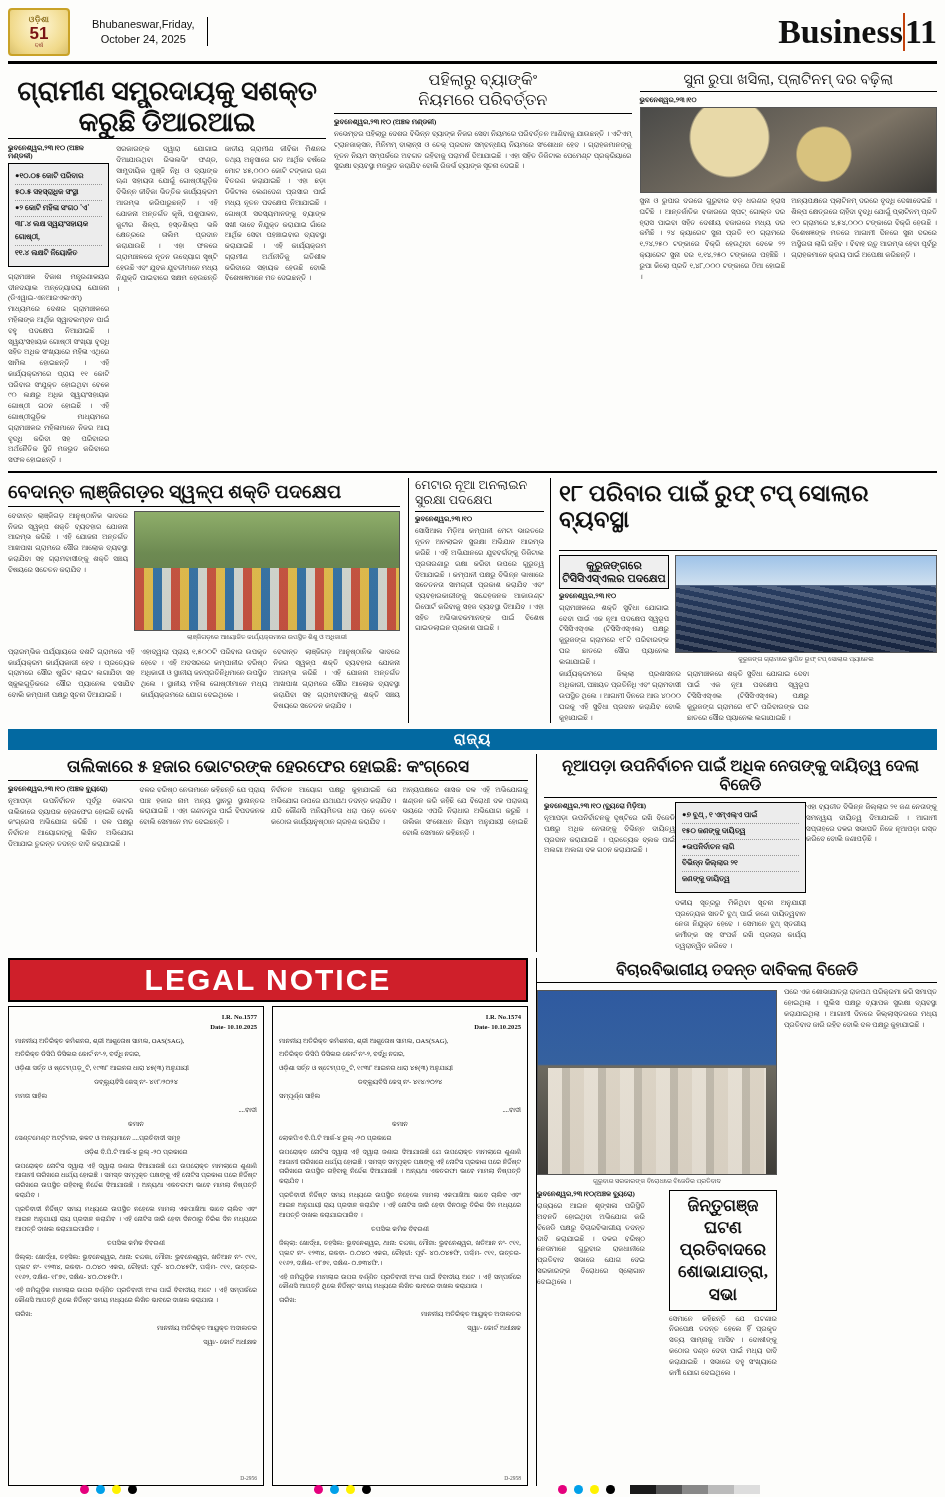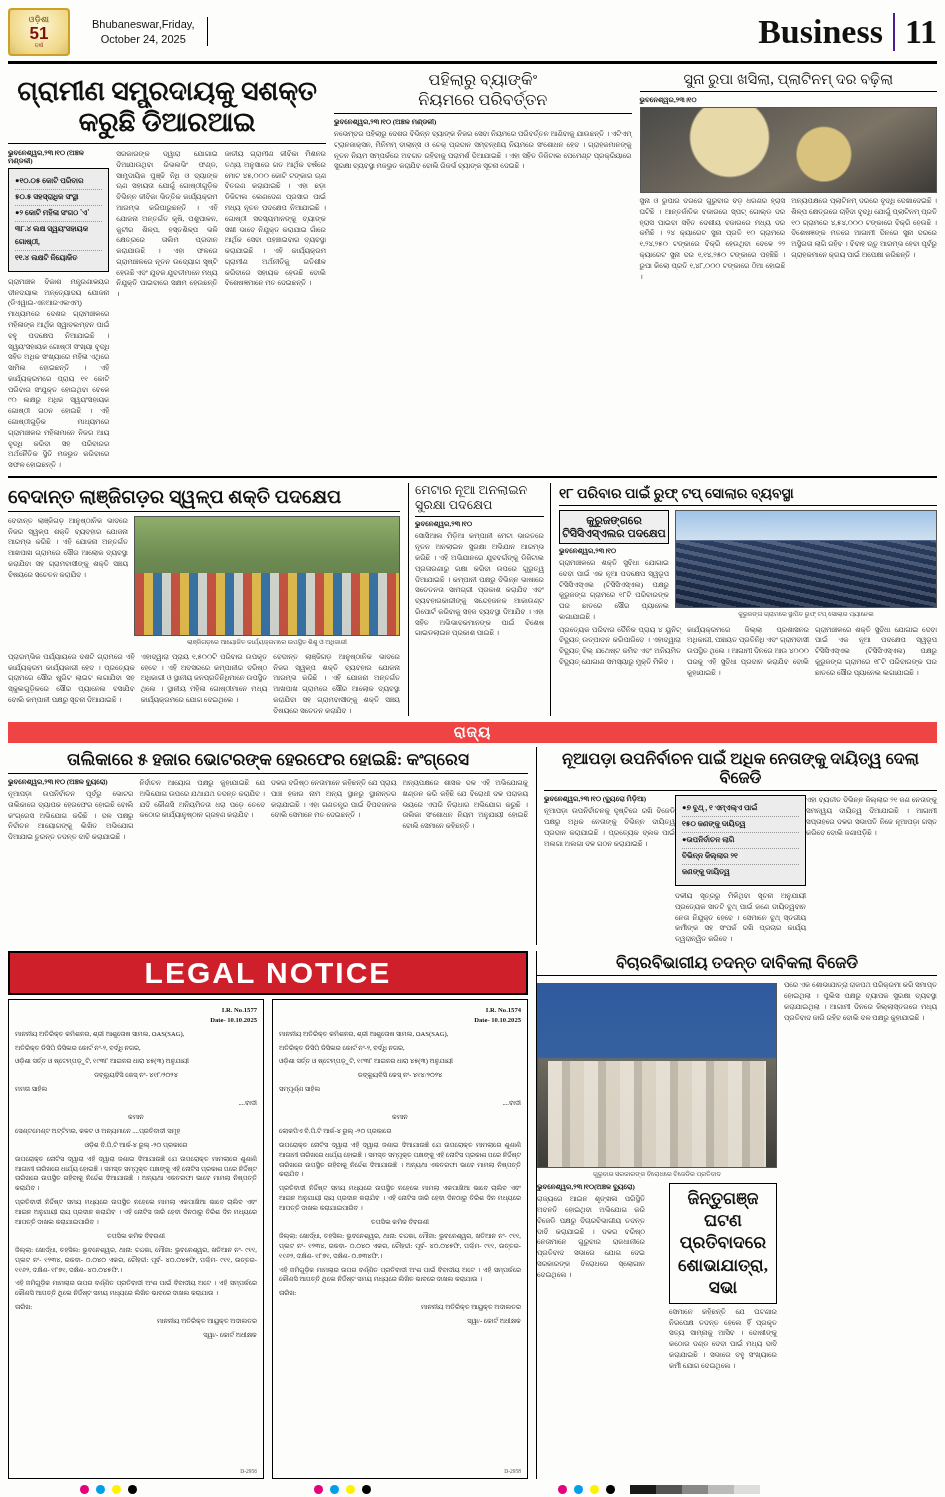--- a/index.html
+++ b/index.html
@@ -21,35 +21,35 @@
     display:flex; flex-direction:column; align-items:center; justify-content:center;
     background: radial-gradient(circle at 50% 35%, #fff7d6 0%, #f0d98a 70%, #d9bf6a 100%);
     margin-right:10px;
   }
   .logo .l1 { font-size:8px; color:#8a6d1a; font-weight:bold; letter-spacing:.5px;}
   .logo .l2 { font-size:17px; font-weight:bold; color:#7a1414; line-height:1; }
   .logo .l3 { font-size:6px; color:#7a1414; }
   .dateblock { font-size:11px; line-height:1.35; text-align:center; padding:0 12px; border-right:1px solid #000; min-width:120px;}
   .mast-spacer { flex:1; }
   .section-title { font-size:34px; font-weight:bold; letter-spacing:0px; font-family:"Liberation Serif", serif; }
-  .pagenum { font-size:34px; font-weight:bold; font-family:"Liberation Serif", serif; padding-left:10px; margin-left:10px; border-left:2px solid #4c1d95;}
+  .pagenum { font-size:34px; font-weight:bold; font-family:"Liberation Serif", serif; border-left:2px solid #c2410c;}
   .thickrule { border-top:2px solid #000; margin:5px 0; }
   h2.head-or {
     font-family:"Liberation Serif", serif;
     font-weight:bold; margin:3px 0 4px 0; line-height:1.15;
   }
   .or { font-family:"Liberation Serif","DejaVu Serif",serif; }
   .body-col { font-size:7.1px; line-height:1.52; text-align:justify; color:#1a1a1a; }
   .byline { font-size:7px; font-weight:bold; margin-bottom:3px; }
 
   
   .lead { margin-top:4px; }
   .lead h2 {
     font-size:27px; text-align:center; letter-spacing:-0.3px;
-    border-bottom:1px solid #000; padding-bottom:5px; margin:2px 0 5px 0;
+    border-bottom:1px solid #000; margin:2px 0 5px 0;
   }
   .lead-grid { display:grid; grid-template-columns: 1fr 1fr 1fr; gap:7px; }
   .factbox {
     border:1px solid #000; background:#ececec; padding:5px 6px; font-size:7.4px;
     line-height:1.75; margin:3px 0 5px 0; font-weight:bold;
   }
   .factbox div { border-bottom:1px dotted #999; padding:1px 0; }
   .factbox div:last-child { border-bottom:none; }
 
   
@@ -96,21 +96,21 @@
   .band2 { display:grid; grid-template-columns: 392px 143px 1fr; gap:8px; margin-top:5px;}
   .band2 h2 { font-size:19px; border-bottom:1px solid #000; padding-bottom:3px;}
   .mini-head { font-size:12.5px; line-height:1.22; border-bottom:1px solid #000; padding-bottom:3px; }
   .boxhead {
     border:1px solid #000; text-align:center; font-size:11px; font-weight:bold;
     padding:3px 2px; margin-bottom:3px; background:#efefef;
   }
 
   
   .rajya {
-    background:#ef4444; color:#fff; text-align:center; font-weight:bold;
+    background:#0369a1; color:#fff; text-align:center; font-weight:bold;
     font-size:15px; padding:2px 0; margin:6px 0 4px 0; letter-spacing:1px;
   }
   .band3 { display:grid; grid-template-columns: 520px 1fr; gap:8px;}
   .band3 h2 { font-size:17.5px; text-align:center; border-bottom:1px solid #000; padding-bottom:3px;}
   .c4 { display:grid; grid-template-columns:repeat(4,1fr); gap:6px;}
   .c3 { display:grid; grid-template-columns:repeat(3,1fr); gap:0;}
   .c2 { display:grid; grid-template-columns:repeat(2,1fr); gap:24px;}
 
   
   .legal-wrap { margin-top:6px; display:grid; grid-template-columns: 520px 1fr; gap:8px; }
@@ -229,55 +229,54 @@
     <div style="border-left:1px solid #000;border-right:1px solid #000;padding:0 6px;">
       <div class="mini-head head-or or">
         <div>ମେଟାର ନୂଆ ଅନଲାଇନ</div>
         <div>ସୁରକ୍ଷା ପଦକ୍ଷେପ</div>
       </div>
       <div class="byline or" style="margin-top:3px;">ଭୁବନେଶ୍ୱର,୨୩।୧୦</div>
       <div class="body-col or">ସୋସିଆଲ ମିଡ଼ିଆ କମ୍ପାନୀ ମେଟା ଭାରତରେ ନୂତନ ଅନଲାଇନ ସୁରକ୍ଷା ଅଭିଯାନ ଆରମ୍ଭ କରିଛି । ଏହି ଅଭିଯାନରେ ଯୁବବର୍ଗଙ୍କୁ ଡିଜିଟାଲ ପ୍ରତାରଣାରୁ ରକ୍ଷା କରିବା ଉପରେ ଗୁରୁତ୍ୱ ଦିଆଯାଇଛି । କମ୍ପାନୀ ପକ୍ଷରୁ ବିଭିନ୍ନ ଭାଷାରେ ସଚେତନତା ସାମଗ୍ରୀ ପ୍ରକାଶ କରାଯିବ ଏବଂ ବ୍ୟବହାରକାରୀଙ୍କୁ ସନ୍ଦେହଜନକ ଆକାଉଣ୍ଟ ରିପୋର୍ଟ କରିବାକୁ ସହଜ ବ୍ୟବସ୍ଥା ଦିଆଯିବ । ଏହା ସହିତ ଅଭିଭାବକମାନଙ୍କ ପାଇଁ ବିଶେଷ ଗାଇଡଲାଇନ ପ୍ରକାଶ ପାଇଛି ।</div>
     </div>
 
     <div>
-      <h2 class="head-or or" style="font-size:14px;border-bottom:1px solid #000;padding-bottom:3px;">୧୮ ପରିବାର ପାଇଁ ରୁଫ୍ ଟପ୍ ସୋଲାର ବ୍ୟବସ୍ଥା</h2>
+      <h2 class="head-or or" style="font-size:23px;border-bottom:1px solid #000;padding-bottom:16px;">୧୮ ପରିବାର ପାଇଁ ରୁଫ୍ ଟପ୍ ସୋଲାର ବ୍ୟବସ୍ଥା</h2>
       <div style="display:grid;grid-template-columns:110px 1fr;gap:6px;">
         <div>
           <div class="boxhead or">
             <div>କୁରୁଜଙ୍ଗରେ</div>
             <div>ଟିସିସିଏସ୍ଏଲର ପଦକ୍ଷେପ</div>
           </div>
           <div class="byline or">ଭୁବନେଶ୍ୱର,୨୩।୧୦</div>
           <div class="body-col or">ଗ୍ରାମାଞ୍ଚଳରେ ଶକ୍ତି ସୁବିଧା ଯୋଗାଇ ଦେବା ପାଇଁ ଏକ ନୂଆ ପଦକ୍ଷେପ ସ୍ୱରୂପ ଟିସିସିଏସ୍ଏଲ (ଟିସିସିଏସ୍ଏଲ) ପକ୍ଷରୁ କୁରୁଜଙ୍ଗ ଗ୍ରାମରେ ୧୮ଟି ପରିବାରଙ୍କ ଘର ଛାତରେ ସୌର ପ୍ୟାନେଲ ଲଗାଯାଇଛି ।</div>
         </div>
         <div>
           <div class="photo solar" style="height:98px;"></div>
           <div class="caption or">କୁରୁଜଙ୍ଗ ଗ୍ରାମରେ ସ୍ଥାପିତ ରୁଫ୍ ଟପ୍ ସୋଲାର ପ୍ୟାନେଲ</div>
         </div>
       </div>
       <div style="display:grid;grid-template-columns:1fr 1fr 1fr;gap:6px;margin-top:2px;">
-        <div class="body-col or">ପ୍ରତ୍ୟେକ ପରିବାର ଦୈନିକ ପ୍ରାୟ ୪ ୟୁନିଟ୍ ବିଦ୍ୟୁତ୍ ଉତ୍ପାଦନ କରିପାରିବେ । ଏହାଦ୍ୱାରା ବିଦ୍ୟୁତ୍ ବିଲ୍ ଯଥେଷ୍ଟ କମିବ ଏବଂ ଅନିୟମିତ ବିଦ୍ୟୁତ୍ ଯୋଗାଣ ସମସ୍ୟାରୁ ମୁକ୍ତି ମିଳିବ ।</div>
         <div class="body-col or">କାର୍ଯ୍ୟକ୍ରମରେ ଜିଲ୍ଲା ପ୍ରଶାସନର ଅଧିକାରୀ, ପଞ୍ଚାୟତ ପ୍ରତିନିଧି ଏବଂ ଗ୍ରାମବାସୀ ଉପସ୍ଥିତ ଥିଲେ । ଆଗାମୀ ଦିନରେ ଆଉ ୪୦୦୦ ଘରକୁ ଏହି ସୁବିଧା ପ୍ରଦାନ କରାଯିବ ବୋଲି କୁହାଯାଇଛି ।</div>
         <div class="body-col or">ଗ୍ରାମାଞ୍ଚଳରେ ଶକ୍ତି ସୁବିଧା ଯୋଗାଇ ଦେବା ପାଇଁ ଏକ ନୂଆ ପଦକ୍ଷେପ ସ୍ୱରୂପ ଟିସିସିଏସ୍ଏଲ (ଟିସିସିଏସ୍ଏଲ) ପକ୍ଷରୁ କୁରୁଜଙ୍ଗ ଗ୍ରାମରେ ୧୮ଟି ପରିବାରଙ୍କ ଘର ଛାତରେ ସୌର ପ୍ୟାନେଲ ଲଗାଯାଇଛି ।</div>
       </div>
     </div>
   </div>
 
   <div class="rajya or">ରାଜ୍ୟ</div>
 
   <div class="band3">
     <div>
       <h2 class="head-or or" style="font-size:17px;text-align:center;border-bottom:1px solid #000;padding-bottom:3px;">ତାଲିକାରେ ୫ ହଜାର ଭୋଟରଙ୍କ ହେରଫେର ହୋଇଛି: କଂଗ୍ରେସ</h2>
       <div class="c4">
         <div>
           <div class="byline or">ଭୁବନେଶ୍ୱର,୨୩।୧୦ (ଅଞ୍ଚଳ ବ୍ୟୁରୋ)</div>
           <div class="body-col or">ନୂଆପଡ଼ା ଉପନିର୍ବାଚନ ପୂର୍ବରୁ ଭୋଟର ତାଲିକାରେ ବ୍ୟାପକ ହେରଫେର ହୋଇଛି ବୋଲି କଂଗ୍ରେସ ଅଭିଯୋଗ କରିଛି । ଦଳ ପକ୍ଷରୁ ନିର୍ବାଚନ ଆୟୋଗଙ୍କୁ ଲିଖିତ ଅଭିଯୋଗ ଦିଆଯାଇ ତୁରନ୍ତ ତଦନ୍ତ ଦାବି କରାଯାଇଛି ।</div>
         </div>
+        <div class="body-col or">ଦଳର ବରିଷ୍ଠ ନେତାମାନେ କହିଛନ୍ତି ଯେ ପ୍ରାୟ ପାଞ୍ଚ ହଜାର ନାମ ଅନ୍ୟ ସ୍ଥାନରୁ ସ୍ଥାନାନ୍ତର କରାଯାଇଛି । ଏହା ଗଣତନ୍ତ୍ର ପାଇଁ ବିପଦଜନକ ବୋଲି ସେମାନେ ମତ ଦେଇଛନ୍ତି ।</div>
         <div class="body-col or">ନିର୍ବାଚନ ଆୟୋଗ ପକ୍ଷରୁ କୁହାଯାଇଛି ଯେ ଅଭିଯୋଗ ଉପରେ ଯଥାଯଥ ତଦନ୍ତ କରାଯିବ । ଯଦି କୌଣସି ଅନିୟମିତତା ଧରା ପଡ଼େ ତେବେ କଠୋର କାର୍ଯ୍ୟାନୁଷ୍ଠାନ ଗ୍ରହଣ କରାଯିବ ।</div>
-        <div class="body-col or">ଦଳର ବରିଷ୍ଠ ନେତାମାନେ କହିଛନ୍ତି ଯେ ପ୍ରାୟ ପାଞ୍ଚ ହଜାର ନାମ ଅନ୍ୟ ସ୍ଥାନରୁ ସ୍ଥାନାନ୍ତର କରାଯାଇଛି । ଏହା ଗଣତନ୍ତ୍ର ପାଇଁ ବିପଦଜନକ ବୋଲି ସେମାନେ ମତ ଦେଇଛନ୍ତି ।</div>
         <div class="body-col or">ଅନ୍ୟପକ୍ଷରେ ଶାସକ ଦଳ ଏହି ଅଭିଯୋଗକୁ ଖଣ୍ଡନ କରି କହିଛି ଯେ ବିରୋଧୀ ଦଳ ପରାଜୟ ଭୟରେ ଏପରି ନିରାଧାର ଅଭିଯୋଗ କରୁଛି । ତାଲିକା ସଂଶୋଧନ ନିୟମ ଅନୁଯାୟୀ ହୋଇଛି ବୋଲି ସେମାନେ କହିଛନ୍ତି ।</div>
       </div>
     </div>
 
     <div style="border-left:1px solid #000;padding-left:7px;">
       <h2 class="head-or or" style="font-size:16px;text-align:center;border-bottom:1px solid #000;padding-bottom:3px;">ନୂଆପଡ଼ା ଉପନିର୍ବାଚନ ପାଇଁ ଅଧିକ ନେତାଙ୍କୁ ଦାୟିତ୍ୱ ଦେଲା ବିଜେଡି</h2>
       <div class="c3">
         <div>
           <div class="byline or">ଭୁବନେଶ୍ୱର,୨୩।୧୦ (ବ୍ୟୁରୋ ମିଡ଼ିଆ)</div>
           <div class="body-col or">ନୂଆପଡ଼ା ଉପନିର୍ବାଚନକୁ ଦୃଷ୍ଟିରେ ରଖି ବିଜେଡି ପକ୍ଷରୁ ଅଧିକ ନେତାଙ୍କୁ ବିଭିନ୍ନ ଦାୟିତ୍ୱ ପ୍ରଦାନ କରାଯାଇଛି । ପ୍ରତ୍ୟେକ ବ୍ଲକ ପାଇଁ ଅଲଗା ଅଲଗା ଦଳ ଗଠନ କରାଯାଇଛି ।</div>

